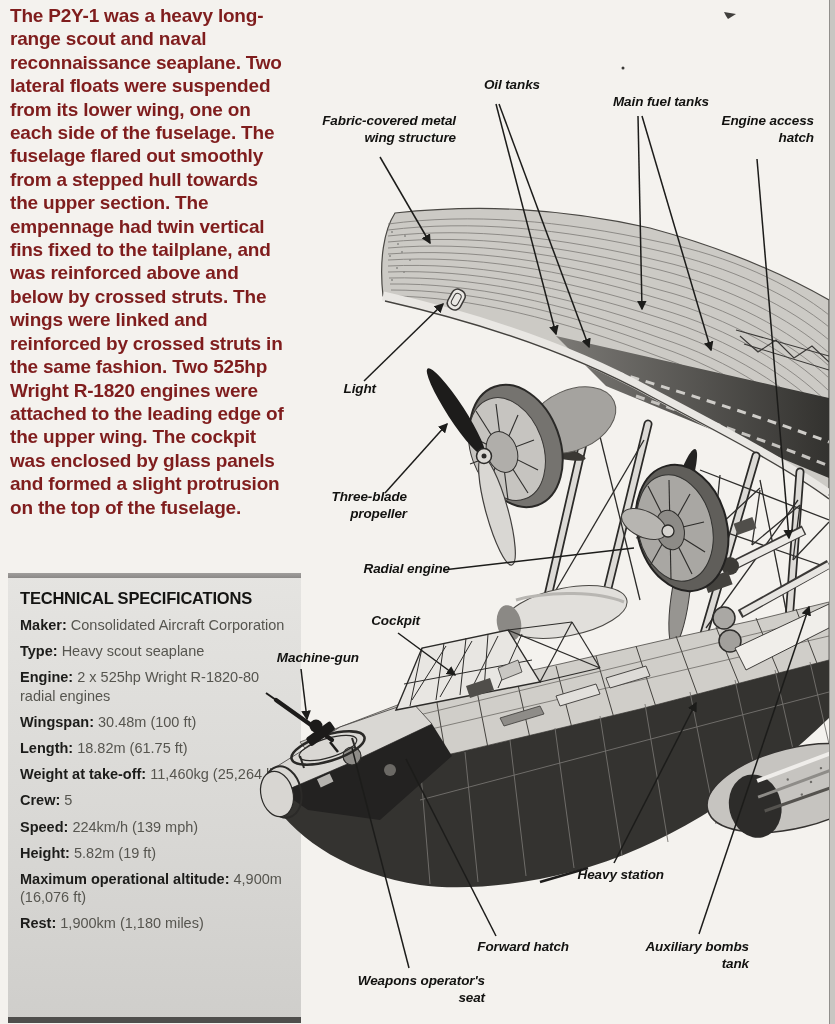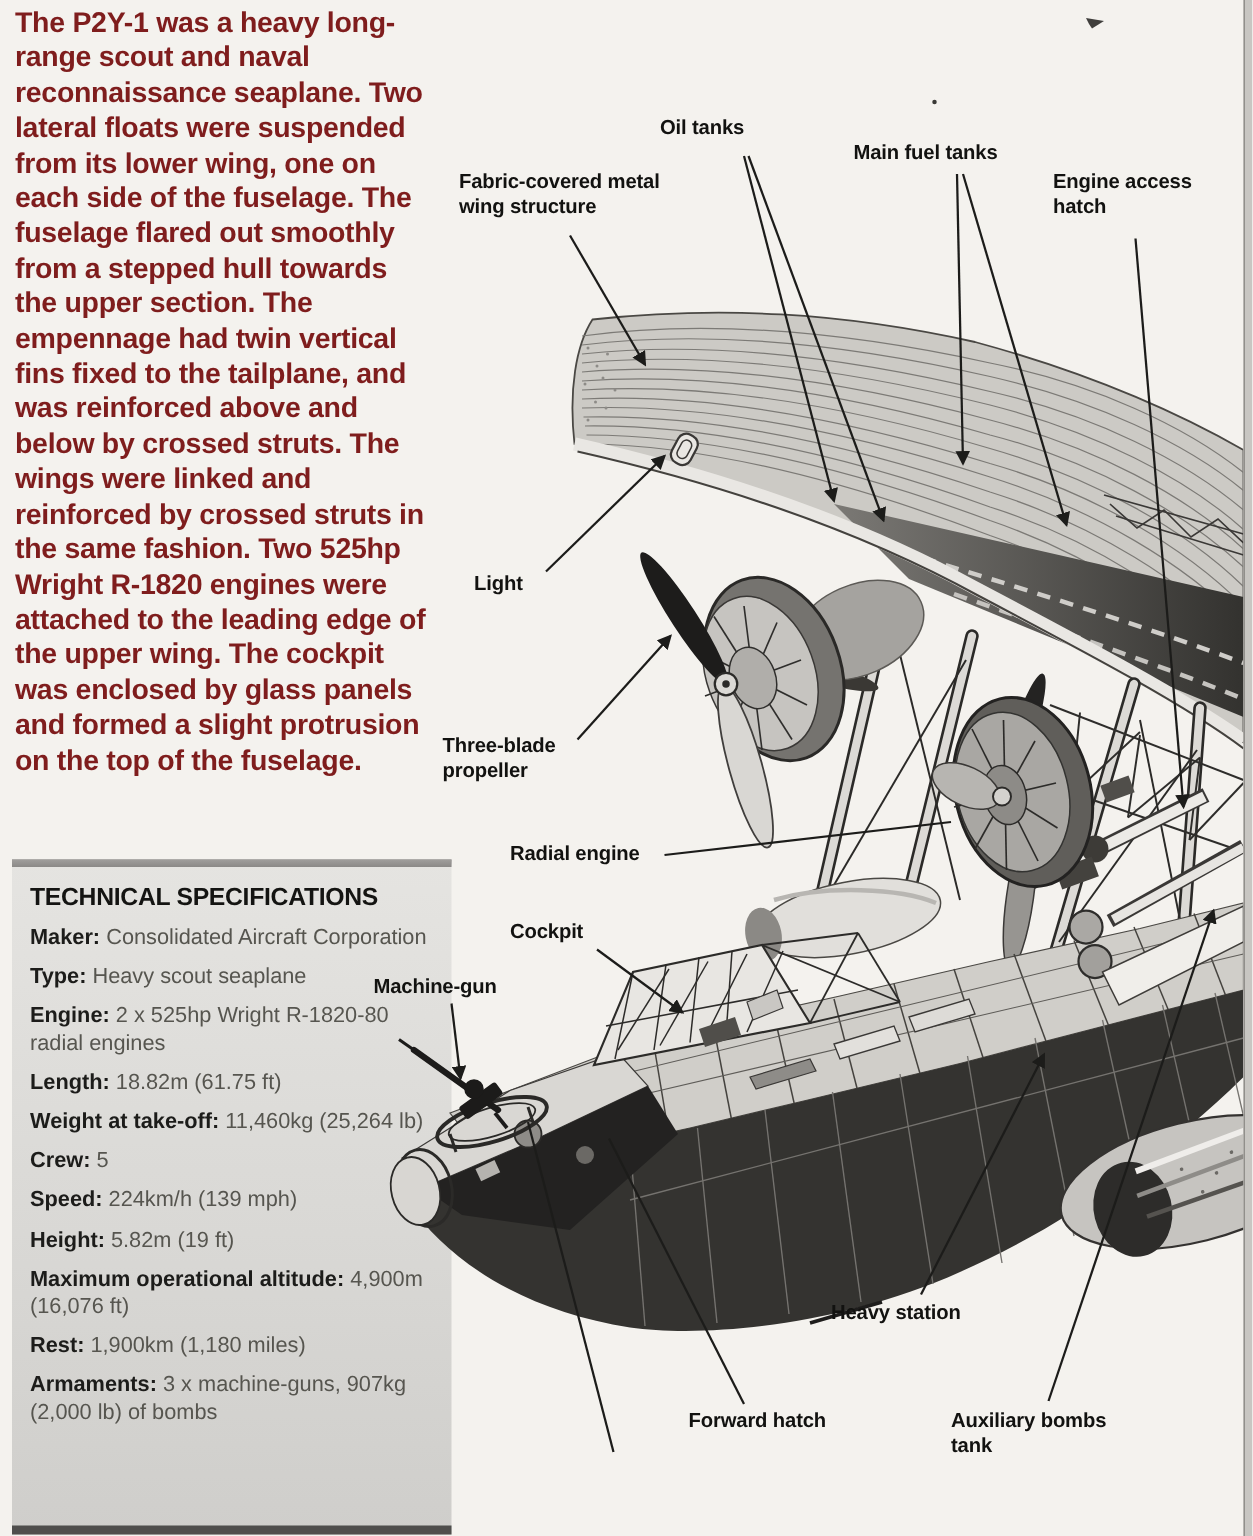--- a/index.html
+++ b/index.html
@@ -18,45 +18,45 @@
          box-sizing:border-box;padding:2px 12px 10px 12px;}
   .specs .topbar{position:absolute;left:0;top:0;width:100%;height:5px;
          background:linear-gradient(180deg,#a09e9c,#77757300);background-color:#8b8987;}
   .specs .bottombar{position:absolute;left:0;bottom:0;width:100%;height:6px;background:#4f4e4c;}
   .specs h2{margin:14px 0 2px 0;font-size:16.5px;color:#141412;letter-spacing:-0.2px;}
   .spec{margin:8px 0;font-size:14.5px;line-height:18.2px;color:#56554f;}
   .spec .lab{font-weight:bold;color:#1c1c1a;}
 
   
   .dlabel{position:absolute;font-size:13.5px;line-height:1.25;font-weight:bold;
-          color:#121210;text-align:left;letter-spacing:-0.1px;}
+          font-style:italic;color:#121210;text-align:right;letter-spacing:-0.1px;}
 
   svg.art{position:absolute;left:0;top:0;}
 </style>
 </head>
 <body>
 
 <div class="page">
 
   <p class="intro">The P2Y-1 was a heavy long-range scout and naval reconnaissance seaplane. Two lateral floats were suspended from its lower wing, one on each side of the fuselage. The fuselage flared out smoothly from a stepped hull towards the upper section. The empennage had twin vertical fins fixed to the tailplane, and was reinforced above and below by crossed struts. The wings were linked and reinforced by crossed struts in the same fashion. Two 525hp Wright R-1820 engines were attached to the leading edge of the upper wing. The cockpit was enclosed by glass panels and formed a slight protrusion on the top of the fuselage.</p>
 
   <section class="specs">
     <div class="topbar"></div>
     <h2>TECHNICAL SPECIFICATIONS</h2>
     <p class="spec"><span class="lab">Maker:</span> <span>Consolidated Aircraft Corporation</span></p>
     <p class="spec"><span class="lab">Type:</span> <span>Heavy scout seaplane</span></p>
     <p class="spec"><span class="lab">Engine:</span> <span>2 x 525hp Wright R-1820-80 radial engines</span></p>
+    <p class="spec"><span class="lab">Wingspan:</span> <span>30.48m (100 ft)</span></p>
     <p class="spec"><span class="lab">Length:</span> <span>18.82m (61.75 ft)</span></p>
     <p class="spec"><span class="lab">Weight at take-off:</span> <span>11,460kg (25,264 lb)</span></p>
     <p class="spec"><span class="lab">Crew:</span> <span>5</span></p>
     <p class="spec"><span class="lab">Speed:</span> <span>224km/h (139 mph)</span></p>
     <p class="spec"><span class="lab">Height:</span> <span>5.82m (19 ft)</span></p>
     <p class="spec"><span class="lab">Maximum operational altitude:</span> <span>4,900m (16,076 ft)</span></p>
     <p class="spec"><span class="lab">Rest:</span> <span>1,900km (1,180 miles)</span></p>
-    <p class="spec"><span class="lab">Armaments:</span> <span>3 x machine-guns, 907kg (2,000 lb) of bombs</span></p>
     <div class="bottombar"></div>
   </section>
 
   <svg class="art" width="835" height="1024" viewBox="0 0 835 1024">
     <defs>
       <marker id="arr" viewBox="0 0 10 10" refX="8.5" refY="5" markerWidth="6.5" markerHeight="6.5" orient="auto">
         <path d="M0,0 L10,5 L0,10 z" fill="#1c1c1a"></path>
       </marker>
       <linearGradient id="cutGrad" x1="0" y1="0" x2="1" y2="0">
         <stop offset="0" stop-color="#7b7975"></stop>
@@ -357,15 +357,16 @@
   <div class="dlabel" style="left:440px;top:77px;width:100px;">Oil tanks</div>
   <div class="dlabel" style="left:569px;top:94px;width:140px;">Main fuel tanks</div>
   <div class="dlabel" style="left:702px;top:113px;width:112px;">Engine access hatch</div>
   <div class="dlabel" style="left:316px;top:381px;width:60px;">Light</div>
   <div class="dlabel" style="left:295px;top:489px;width:112px;">Three-blade propeller</div>
   <div class="dlabel" style="left:340px;top:561px;width:110px;">Radial engine</div>
   <div class="dlabel" style="left:340px;top:613px;width:80px;">Cockpit</div>
   <div class="dlabel" style="left:249px;top:650px;width:110px;">Machine-gun</div>
   <div class="dlabel" style="left:554px;top:867px;width:110px;">Heavy station</div>
   <div class="dlabel" style="left:459px;top:939px;width:110px;">Forward hatch</div>
+  <div class="dlabel" style="left:345px;top:973px;width:140px;">Weapons operator's seat</div>
   <div class="dlabel" style="left:634px;top:939px;width:115px;">Auxiliary bombs tank</div>
 
 </div>
 
 </body></html>

